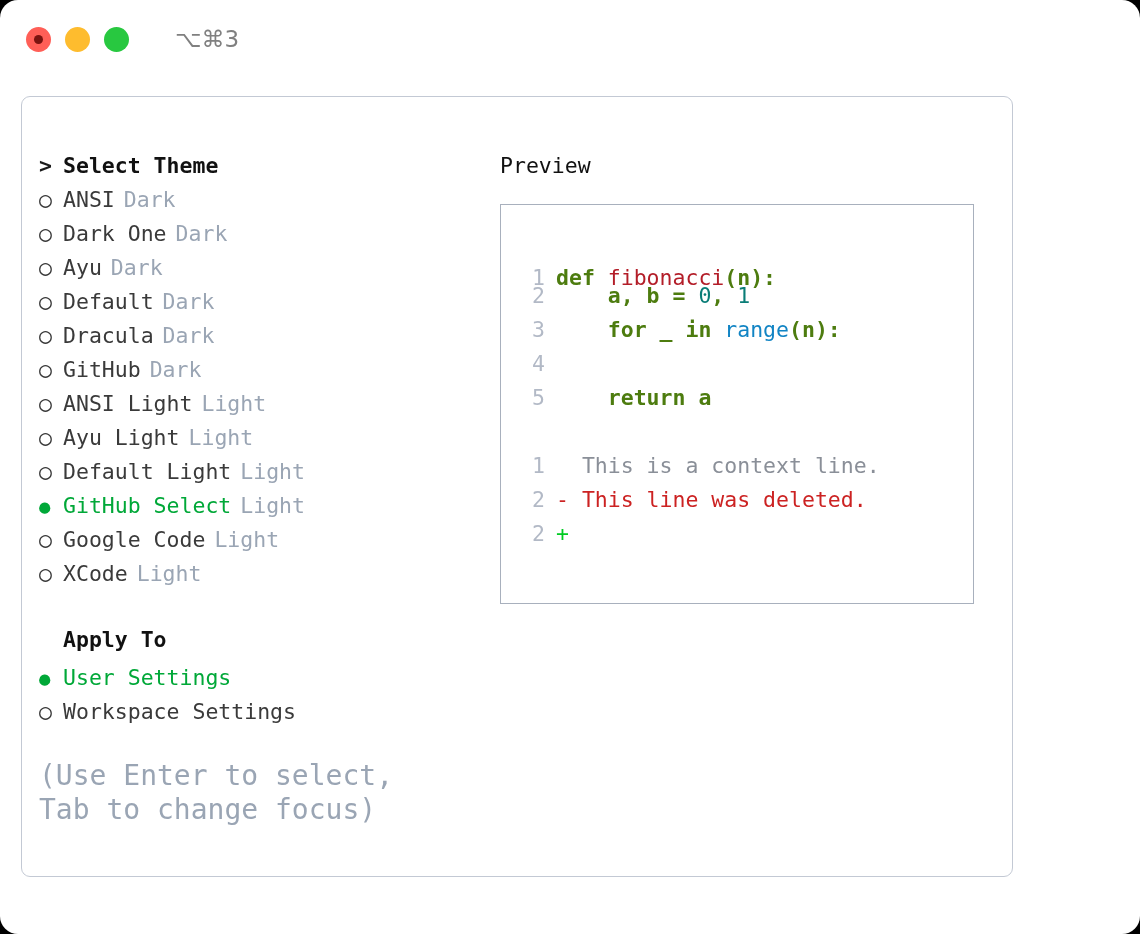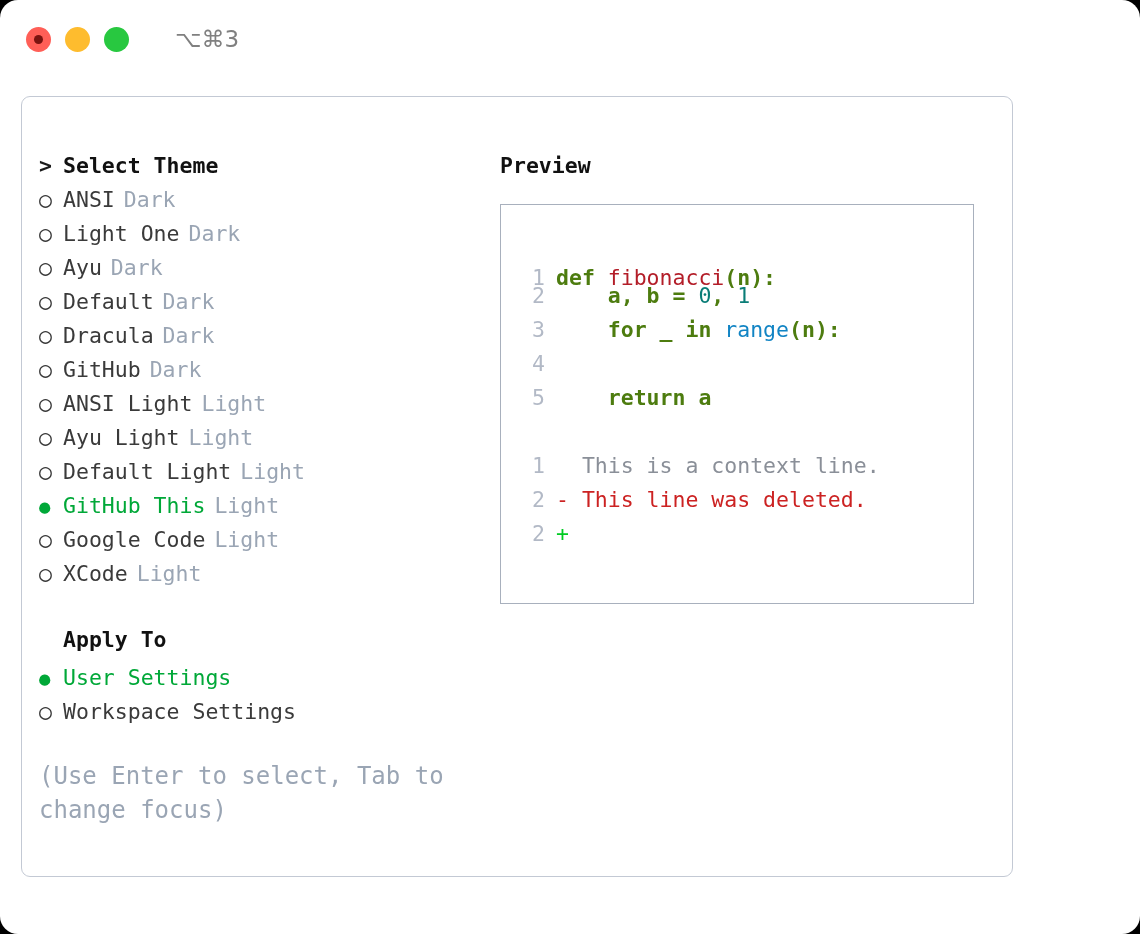--- a/index.html
+++ b/index.html
@@ -126,35 +126,35 @@
   .row .kind {
     color: #9aa5b4;
     margin-left: 9px;
   }
 
   .section-gap { height: 36px; }
 
   .hint {
     margin-top: 30px;
     color: #9aa5b4;
-    font-size: 24px;
+    font-size: 28px;
     line-height: 34px;
     width: 410px;
   }
 
   
   .right-col {
     position: absolute;
     left: 478px;
     top: 52px;
     width: 490px;
   }
   .preview-title {
     font-size: 21.5px;
-    font-weight: bold;
+    font-weight: normal;
     color: #111111;
     line-height: 34px;
   }
   .preview-box {
     margin-top: 21px;
     width: 474px;
     height: 400px;
     border: 1px solid #a8b0bd;
     box-sizing: border-box;
     background: #ffffff;
@@ -204,29 +204,29 @@
 
       <div class="left-col">
 
         <div class="row">
           <span class="marker caret">&gt;</span>
           <span class="label head">Select Theme</span>
         </div>
 
         <div id="theme-list">
             <div class="row"><span class="marker">○</span><span class="label">ANSI</span><span class="kind">Dark</span></div>
-            <div class="row"><span class="marker">○</span><span class="label">Light One</span><span class="kind">Dark</span></div>
+            <div class="row"><span class="marker">○</span><span class="label">Dark One</span><span class="kind">Dark</span></div>
             <div class="row"><span class="marker">○</span><span class="label">Ayu</span><span class="kind">Dark</span></div>
             <div class="row"><span class="marker">○</span><span class="label">Default</span><span class="kind">Dark</span></div>
             <div class="row"><span class="marker">○</span><span class="label">Dracula</span><span class="kind">Dark</span></div>
             <div class="row"><span class="marker">○</span><span class="label">GitHub</span><span class="kind">Dark</span></div>
             <div class="row"><span class="marker">○</span><span class="label">ANSI Light</span><span class="kind">Light</span></div>
             <div class="row"><span class="marker">○</span><span class="label">Ayu Light</span><span class="kind">Light</span></div>
             <div class="row"><span class="marker">○</span><span class="label">Default Light</span><span class="kind">Light</span></div>
-            <div class="row"><span class="marker bullet-on">●</span><span class="label sel">GitHub This</span><span class="kind">Light</span></div>
+            <div class="row"><span class="marker bullet-on">●</span><span class="label sel">GitHub Select</span><span class="kind">Light</span></div>
             <div class="row"><span class="marker">○</span><span class="label">Google Code</span><span class="kind">Light</span></div>
             <div class="row"><span class="marker">○</span><span class="label">XCode</span><span class="kind">Light</span></div>
           </div>
 
         <div class="section-gap"></div>
 
         <div class="row">
           <span class="marker"></span>
           <span class="label head">Apply To</span>
         </div>

